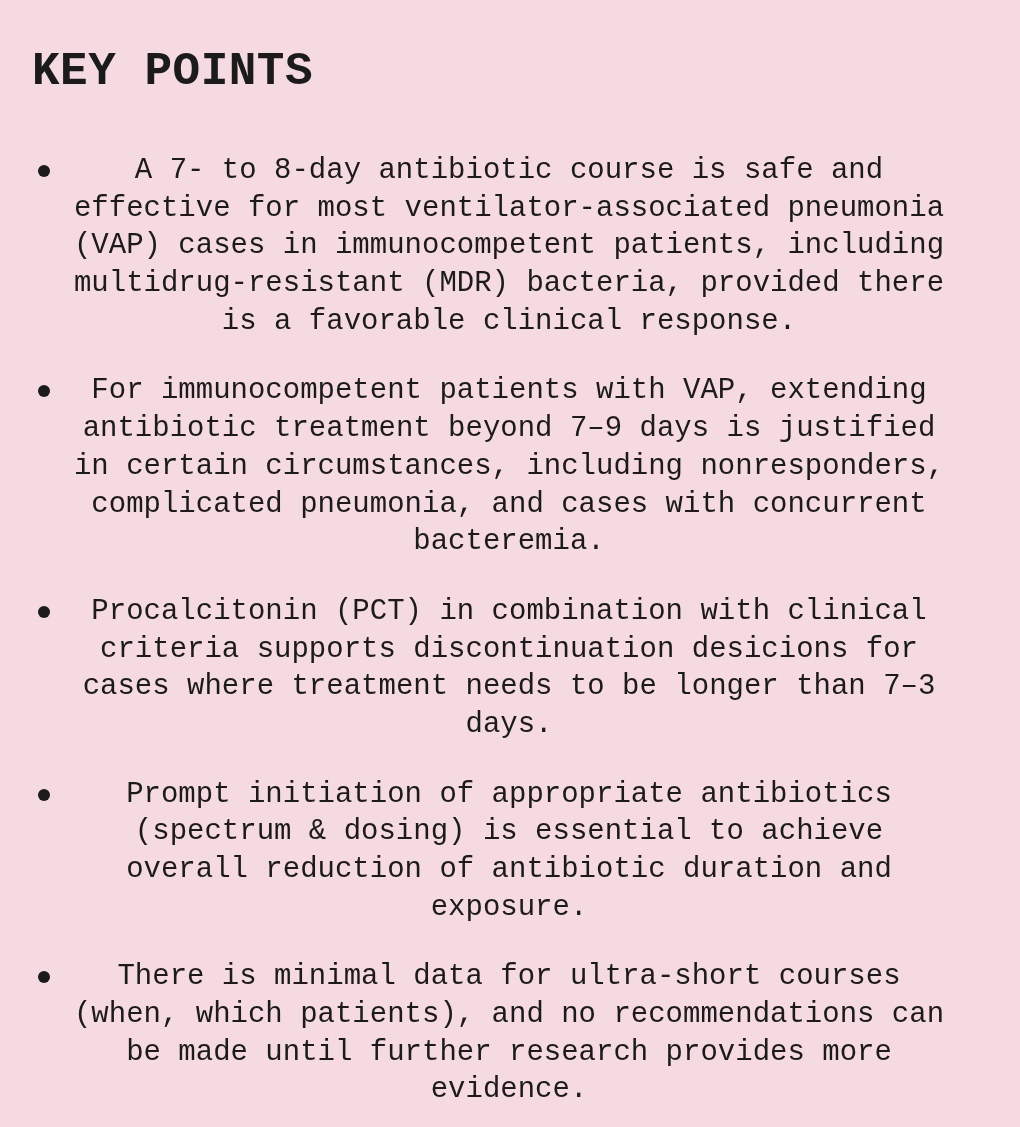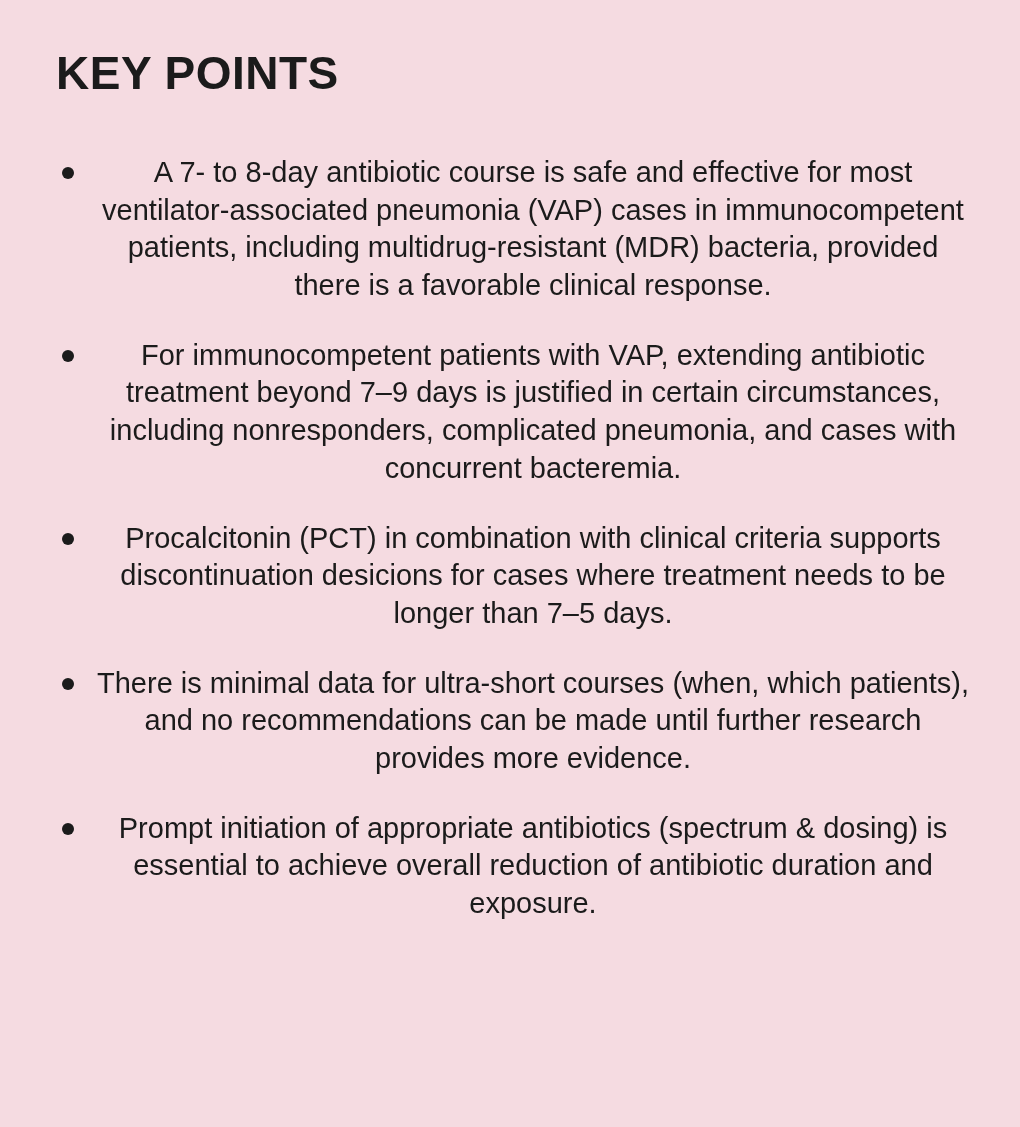--- a/index.html
+++ b/index.html
@@ -12,23 +12,24 @@
     width:1020px;
     height:1127px;
     background:var(--bg);
     overflow:hidden;
     font-family:"Liberation Sans", sans-serif;
   }
   .panel{
     box-sizing:border-box;
     width:1020px;
     height:866px;
-    padding:30px 45px 34px 54px;
+    padding:30px 45px 34px 30px;
     display:flex;
     flex-direction:column;
+    font-family:Liberation Mono, monospace;
   }
   .rule{background:var(--rule);width:100%;}
   .rule.thick{height:6px;}
   .rule.thin{height:3px;}
   .title{
     margin:16px 0 14px 2px;
     font-size:46px;
     font-weight:700;
     letter-spacing:0.5px;
     color:var(--text);
@@ -78,26 +79,26 @@
     <li>
       <span class="dot"></span>
       <span class="txt">A 7- to 8-day antibiotic course is safe and effective for most ventilator-associated pneumonia (VAP) cases in immunocompetent patients, including multidrug-resistant (MDR) bacteria, provided there is a favorable clinical response.</span>
     </li>
     <li>
       <span class="dot"></span>
       <span class="txt">For immunocompetent patients with VAP, extending antibiotic treatment beyond 7–9 days is justified in certain circumstances, including nonresponders, complicated pneumonia, and cases with concurrent bacteremia.</span>
     </li>
     <li>
       <span class="dot"></span>
-      <span class="txt">Procalcitonin (PCT) in combination with clinical criteria supports discontinuation desicions for cases where treatment needs to be longer than 7–5 days.</span>
+      <span class="txt">Procalcitonin (PCT) in combination with clinical criteria supports discontinuation desicions for cases where treatment needs to be longer than 7–3 days.</span>
+    </li>
+    <li>
+      <span class="dot"></span>
+      <span class="txt">Prompt initiation of appropriate antibiotics (spectrum &amp; dosing) is essential to achieve overall reduction of antibiotic duration and exposure.</span>
     </li>
     <li>
       <span class="dot"></span>
       <span class="txt">There is minimal data for ultra-short courses (when, which patients), and no recommendations can be made until further research provides more evidence.</span>
-    </li>
-    <li>
-      <span class="dot"></span>
-      <span class="txt">Prompt initiation of appropriate antibiotics (spectrum &amp; dosing) is essential to achieve overall reduction of antibiotic duration and exposure.</span>
     </li>
   </ul>
 
   <div class="rule thick bottom-rule"></div>
 </div>
 
 </body></html>

